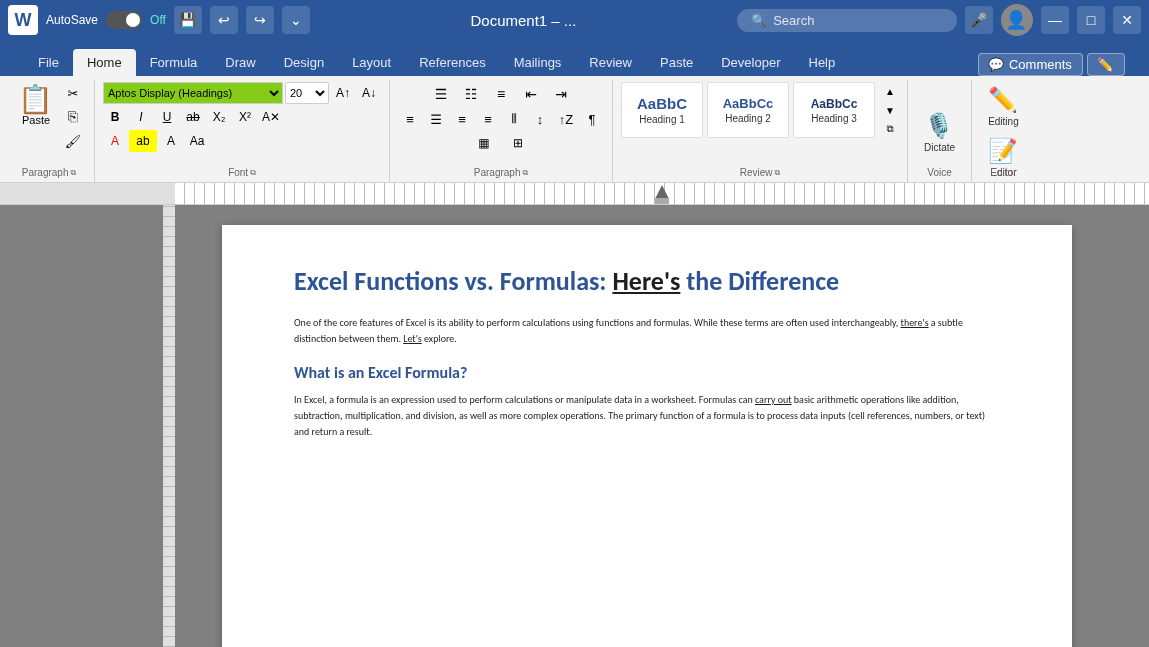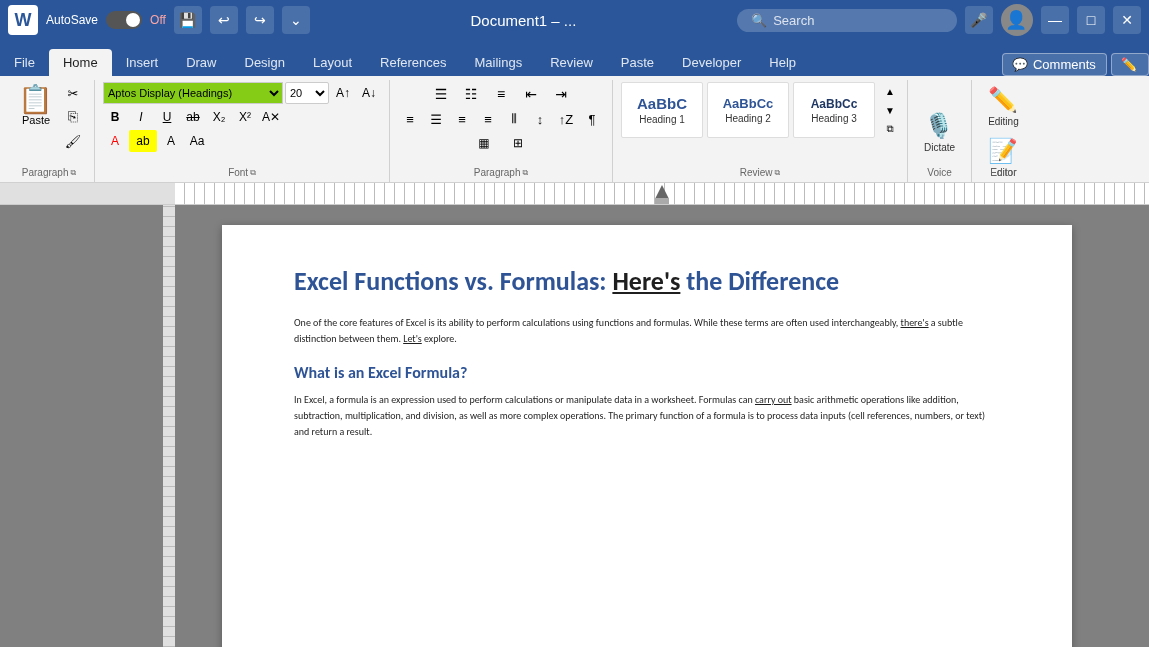--- a/index.html
+++ b/index.html
@@ -46,21 +46,21 @@
     }
     .avatar {
       width: 32px; height: 32px; border-radius: 50%; overflow: hidden;
       background: #888; display: flex; align-items: center; justify-content: center;
     }
 
     
     .ribbon-tabs {
       background: #2b579a;
       display: flex; align-items: flex-end;
-      padding: 0 0;
+      padding: 0 24px;
       height: 36px;
     }
     .ribbon-tab {
       padding: 6px 14px; font-size: 13px; color: rgba(255,255,255,0.85);
       cursor: pointer; border-radius: 4px 4px 0 0;
     }
     .ribbon-tab.active {
       background: #f3f3f3; color: #1f1f1f; font-weight: 500;
     }
     .ribbon-tab-right {
@@ -221,21 +221,21 @@
 <body>
 
 <div class="title-bar">
   <div class="title-bar-logo">W</div>
   <span class="title-bar-autosave">
     <span>AutoSave</span>
   </span>
   <div class="toggle-off">
     <div class="toggle-knob"></div>
   </div>
-  <span style="color:#fca5a5;font-size:12px;">Off</span>
+  <span style="color:#5eead4;font-size:12px;">Off</span>
   <button class="title-bar-btn">💾</button>
   <button class="title-bar-btn">↩</button>
   <button class="title-bar-btn">↪</button>
   <button class="title-bar-btn">⌄</button>
   <div class="title-bar-center">Document1 – ...</div>
   <div class="search-bar">
     <span>🔍</span>
     <span>Search</span>
   </div>
   <button class="title-bar-btn">🎤</button>
@@ -243,21 +243,21 @@
     <span style="font-size:18px;">👤</span>
   </div>
   <button class="title-bar-btn">—</button>
   <button class="title-bar-btn">□</button>
   <button class="title-bar-btn">✕</button>
 </div>
 
 <div class="ribbon-tabs">
   <div class="ribbon-tab">File</div>
   <div class="ribbon-tab active">Home</div>
-  <div class="ribbon-tab">Insert</div>
+  <div class="ribbon-tab">Formula</div>
   <div class="ribbon-tab">Draw</div>
   <div class="ribbon-tab">Design</div>
   <div class="ribbon-tab">Layout</div>
   <div class="ribbon-tab">References</div>
   <div class="ribbon-tab">Mailings</div>
   <div class="ribbon-tab">Review</div>
   <div class="ribbon-tab">Paste</div>
   <div class="ribbon-tab">Developer</div>
   <div class="ribbon-tab">Help</div>
   <div class="ribbon-tab-right">

